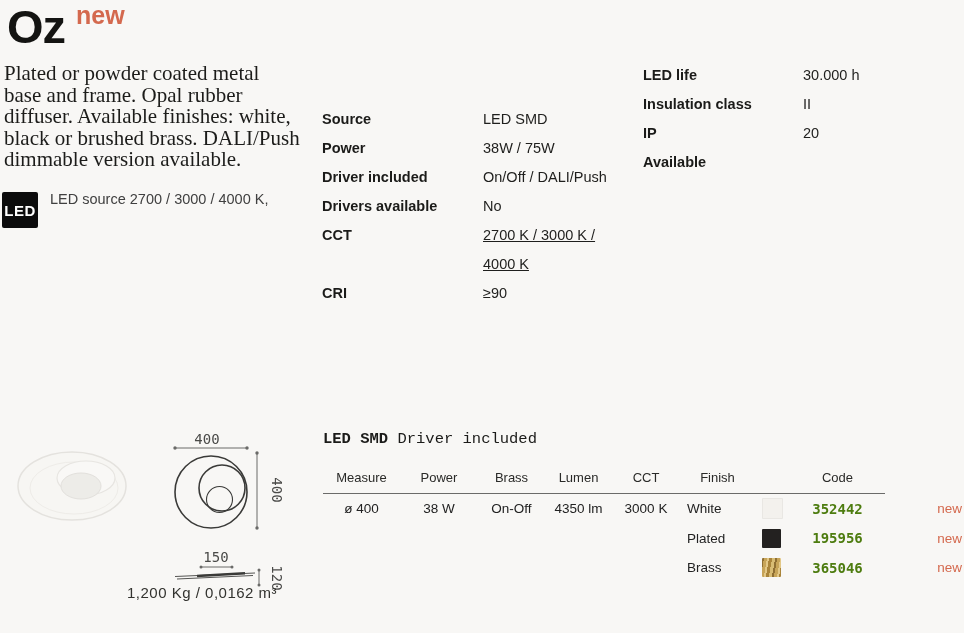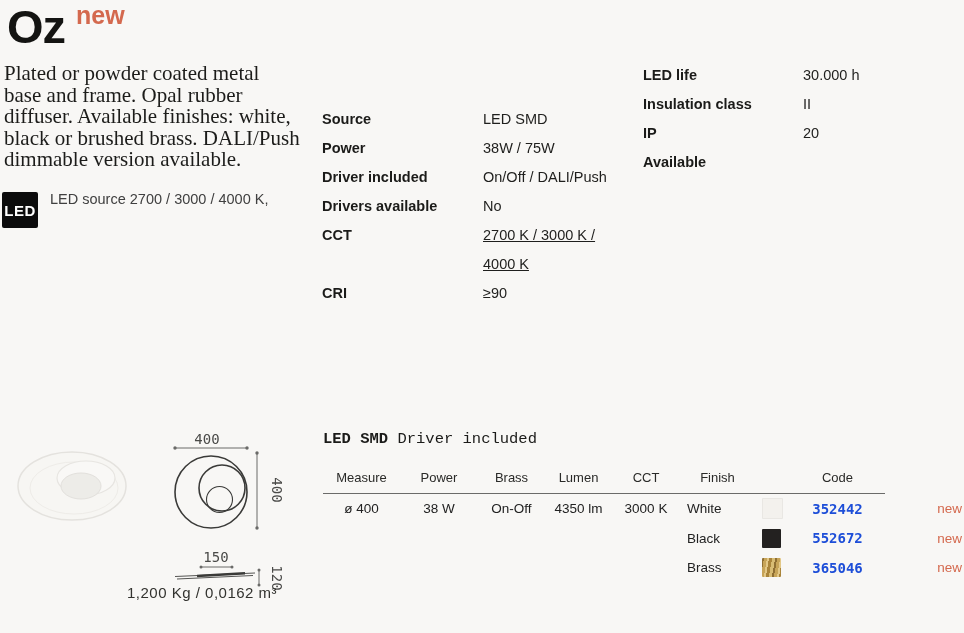--- a/index.html
+++ b/index.html
@@ -72,21 +72,21 @@
   .c-measure,.c-power,.c-driver,.c-lumen,.c-cct{text-align:center;}
   .c-finish{text-align:left;padding-left:7px;}
   .c-swatch{display:flex;align-items:center;padding-left:7px;}
   .swatch{display:inline-block;width:19px;height:19px;border-radius:1px;}
   .swatch-white{background:#f3f1ed;border:1px solid rgba(0,0,0,0.04);}
   .swatch-black{background:#232120;}
   .swatch-brass{
     background:repeating-linear-gradient(100deg,
       #8f6f33 0 2px,#c7a458 2px 5px,#e3c887 5px 7px,#a9843a 7px 10px,#d8bc74 10px 13px);
   }
-  .c-code{text-align:center;font-family:"DejaVu Sans Mono",monospace;font-weight:700;font-size:14px;color:#1d4ed8;}
+  .c-code{text-align:center;font-family:"DejaVu Sans Mono",monospace;font-weight:700;font-size:14px;color:#4d7c0f;}
   .c-new{text-align:right;padding-right:2px;font-size:13.5px;color:#d4694e;}
 </style>
 </head>
 <body>
 
 <div class="title">Oz</div>
 <div class="new-badge">new</div>
 
 <div class="description">
   <div>Plated or powder coated metal</div>
@@ -199,25 +199,25 @@
     <span class="c-code">352442</span>
     <span class="c-new">new</span>
   </div>
 
   <div class="t-row t-data">
     <span class="c-measure"></span>
     <span class="c-power"></span>
     <span class="c-driver"></span>
     <span class="c-lumen"></span>
     <span class="c-cct"></span>
-    <span class="c-finish">Black</span>
+    <span class="c-finish">Plated</span>
     <span class="c-swatch">
         <i class="swatch swatch-black"></i>
       </span>
-    <span class="c-code">552672</span>
+    <span class="c-code">195956</span>
     <span class="c-new">new</span>
   </div>
 
   <div class="t-row t-data">
     <span class="c-measure"></span>
     <span class="c-power"></span>
     <span class="c-driver"></span>
     <span class="c-lumen"></span>
     <span class="c-cct"></span>
     <span class="c-finish">Brass</span>

